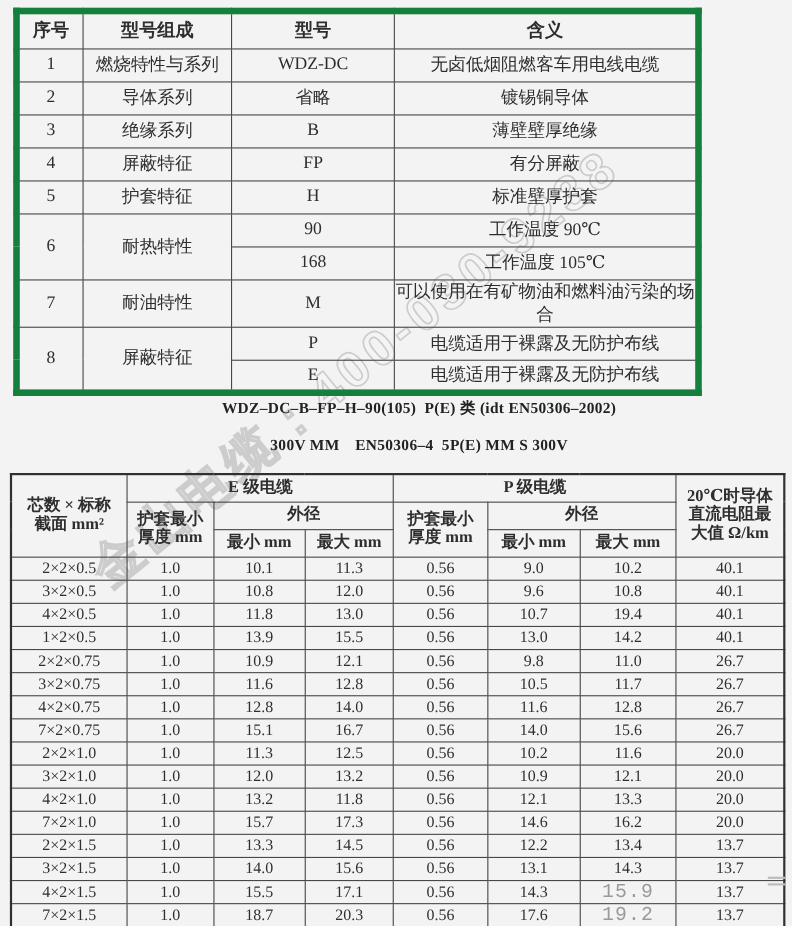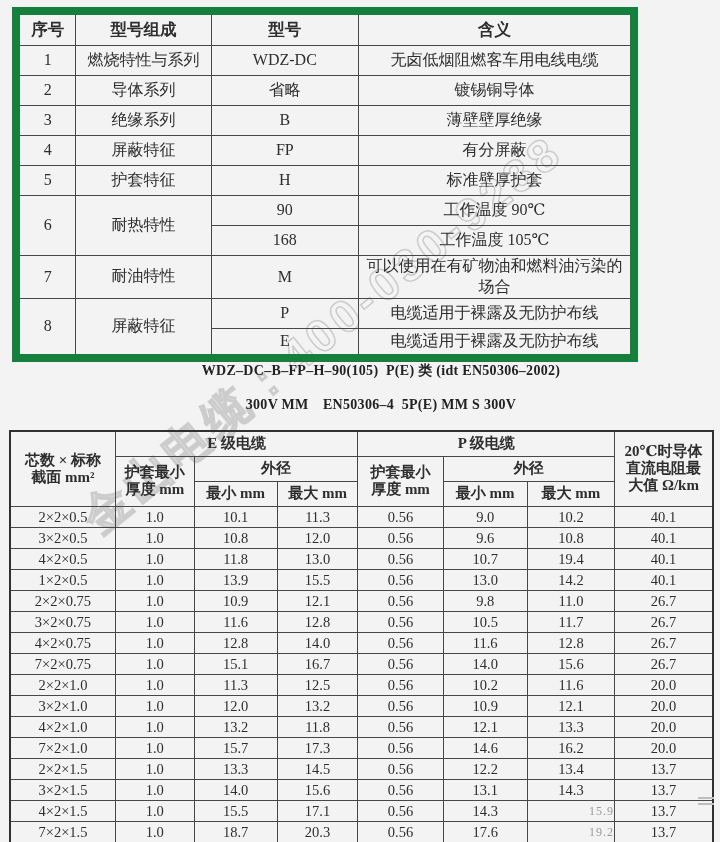--- a/index.html
+++ b/index.html
@@ -12,21 +12,21 @@
     font-family:"Liberation Serif","DejaVu Serif",serif;
     color:#2e2e2e;
   }
 
   
   table { border-collapse:collapse; table-layout:fixed; }
   td,th { border:1px solid #474747; text-align:center; vertical-align:middle; overflow:hidden; }
 
   .model-table {
     position:absolute; left:12px; top:7px; width:626px;
-    font-size:16px; border:8px solid #15803d;
+    font-size:16px; border:6px solid #15803d;
   }
   .model-table th { font-weight:bold; font-size:16.5px; height:34px; }
   .model-table td { height:30px; }
 
   
   .doc-title {
     position:absolute; left:0; width:720px;
     text-align:center; font-weight:bold; font-size:14px;
     letter-spacing:.3px; white-space:pre-wrap; color:#222;padding-left:42px;
   }
@@ -35,22 +35,22 @@
 
   
   .spec-table {
     position:absolute; left:9px; top:430px; width:705px;
     font-size:15px; border:2px solid #303030;
   }
   .spec-table th { font-weight:bold; height:25px; line-height:17px; white-space:pre-line; }
   .spec-table td { height:20px; line-height:20px; font-size:14.5px; }
   .spec-table .muted {
     color:#9a9a9a;
-    font-family:Liberation Serif, serif;
-    font-size:12px; letter-spacing:1px;text-align:right;
+    font-family:Liberation Mono, monospace;
+    font-size:18px; letter-spacing:1px;
   }
 
   
   .watermark {
     position:absolute; left:70px; top:500px;
     transform:rotate(-39deg); transform-origin:0 0;
     font-family:"Liberation Sans","DejaVu Sans",sans-serif;
     font-size:46px; font-weight:bold; letter-spacing:5px;
     white-space:nowrap;
     color:rgba(255,255,255,0.08);

